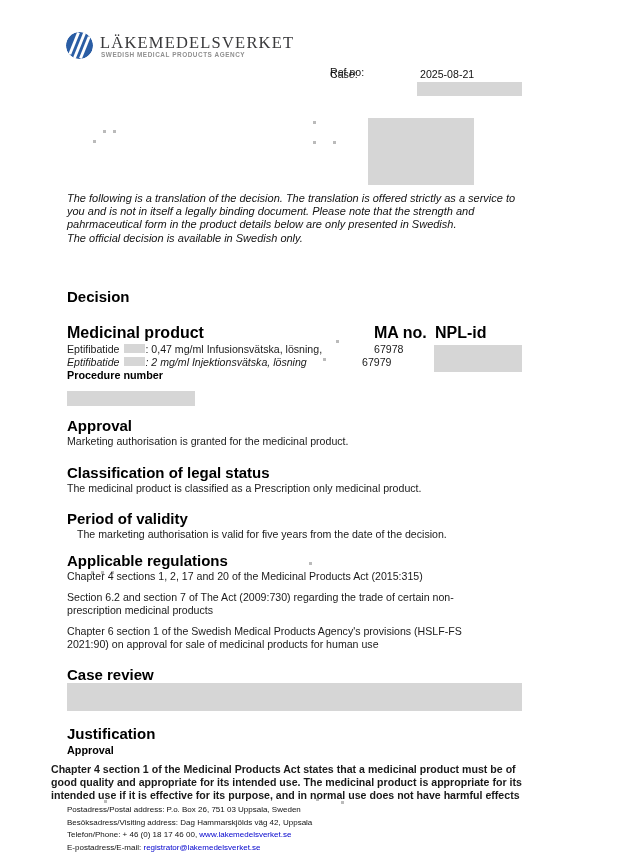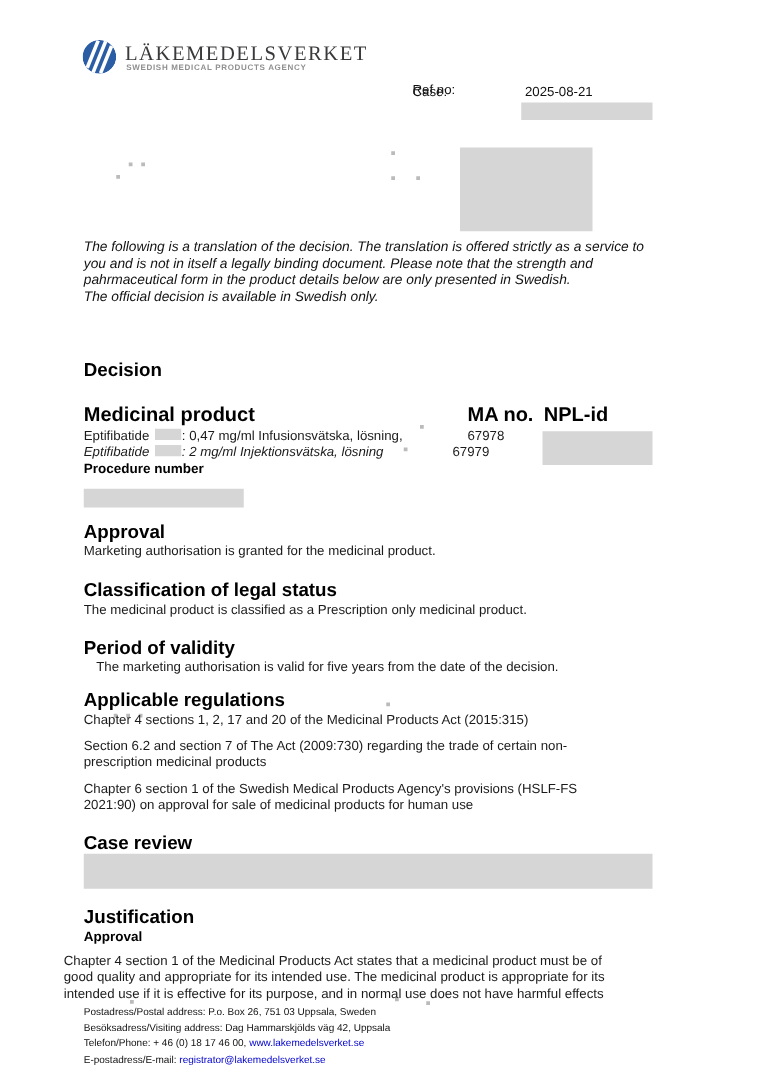--- a/index.html
+++ b/index.html
@@ -149,21 +149,21 @@
   <div class="abs body-text" style="left:67px;top:625px;width:495px;">
     <div>Chapter 6 section 1 of the Swedish Medical Products Agency's provisions (HSLF-FS</div>
     <div>2021:90) on approval for sale of medicinal products for human use</div>
   </div>
 
   <div class="abs h2" style="left:67px;top:666px;">Case review</div>
   <div class="abs redaction" style="left:67px;top:683px;width:480px;height:28px;"></div>
 
   <div class="abs h2" style="left:67px;top:725px;">Justification</div>
   <div class="abs h3" style="left:67px;top:744px;">Approval</div>
-  <div class="abs body-text" style="left:51px;top:763px;width:495px;">
+  <div class="abs body-text" style="left:51px;top:763px;width:495px;font-weight:bold;">
     <div>Chapter 4 section 1 of the Medicinal Products Act states that a medicinal product must be of</div>
     <div>good quality and appropriate for its intended use. The medicinal product is appropriate for its</div>
     <div>intended use if it is effective for its purpose, and in normal use does not have harmful effects</div>
   </div>
 
   <div class="abs" style="left:67px;top:804px;width:480px;">
     <div class="footer-line">Postadress/Postal address: P.o. Box 26, 751 03 Uppsala, Sweden</div>
     <div class="footer-line">Besöksadress/Visiting address: Dag Hammarskjölds väg 42, Uppsala</div>
     <div class="footer-line"><span>Telefon/Phone: + 46 (0) 18 17 46 00, </span><span class="footer-link">www.lakemedelsverket.se</span></div>
     <div class="footer-line"><span>E-postadress/E-mail: </span><span class="footer-link">registrator@lakemedelsverket.se</span></div>

